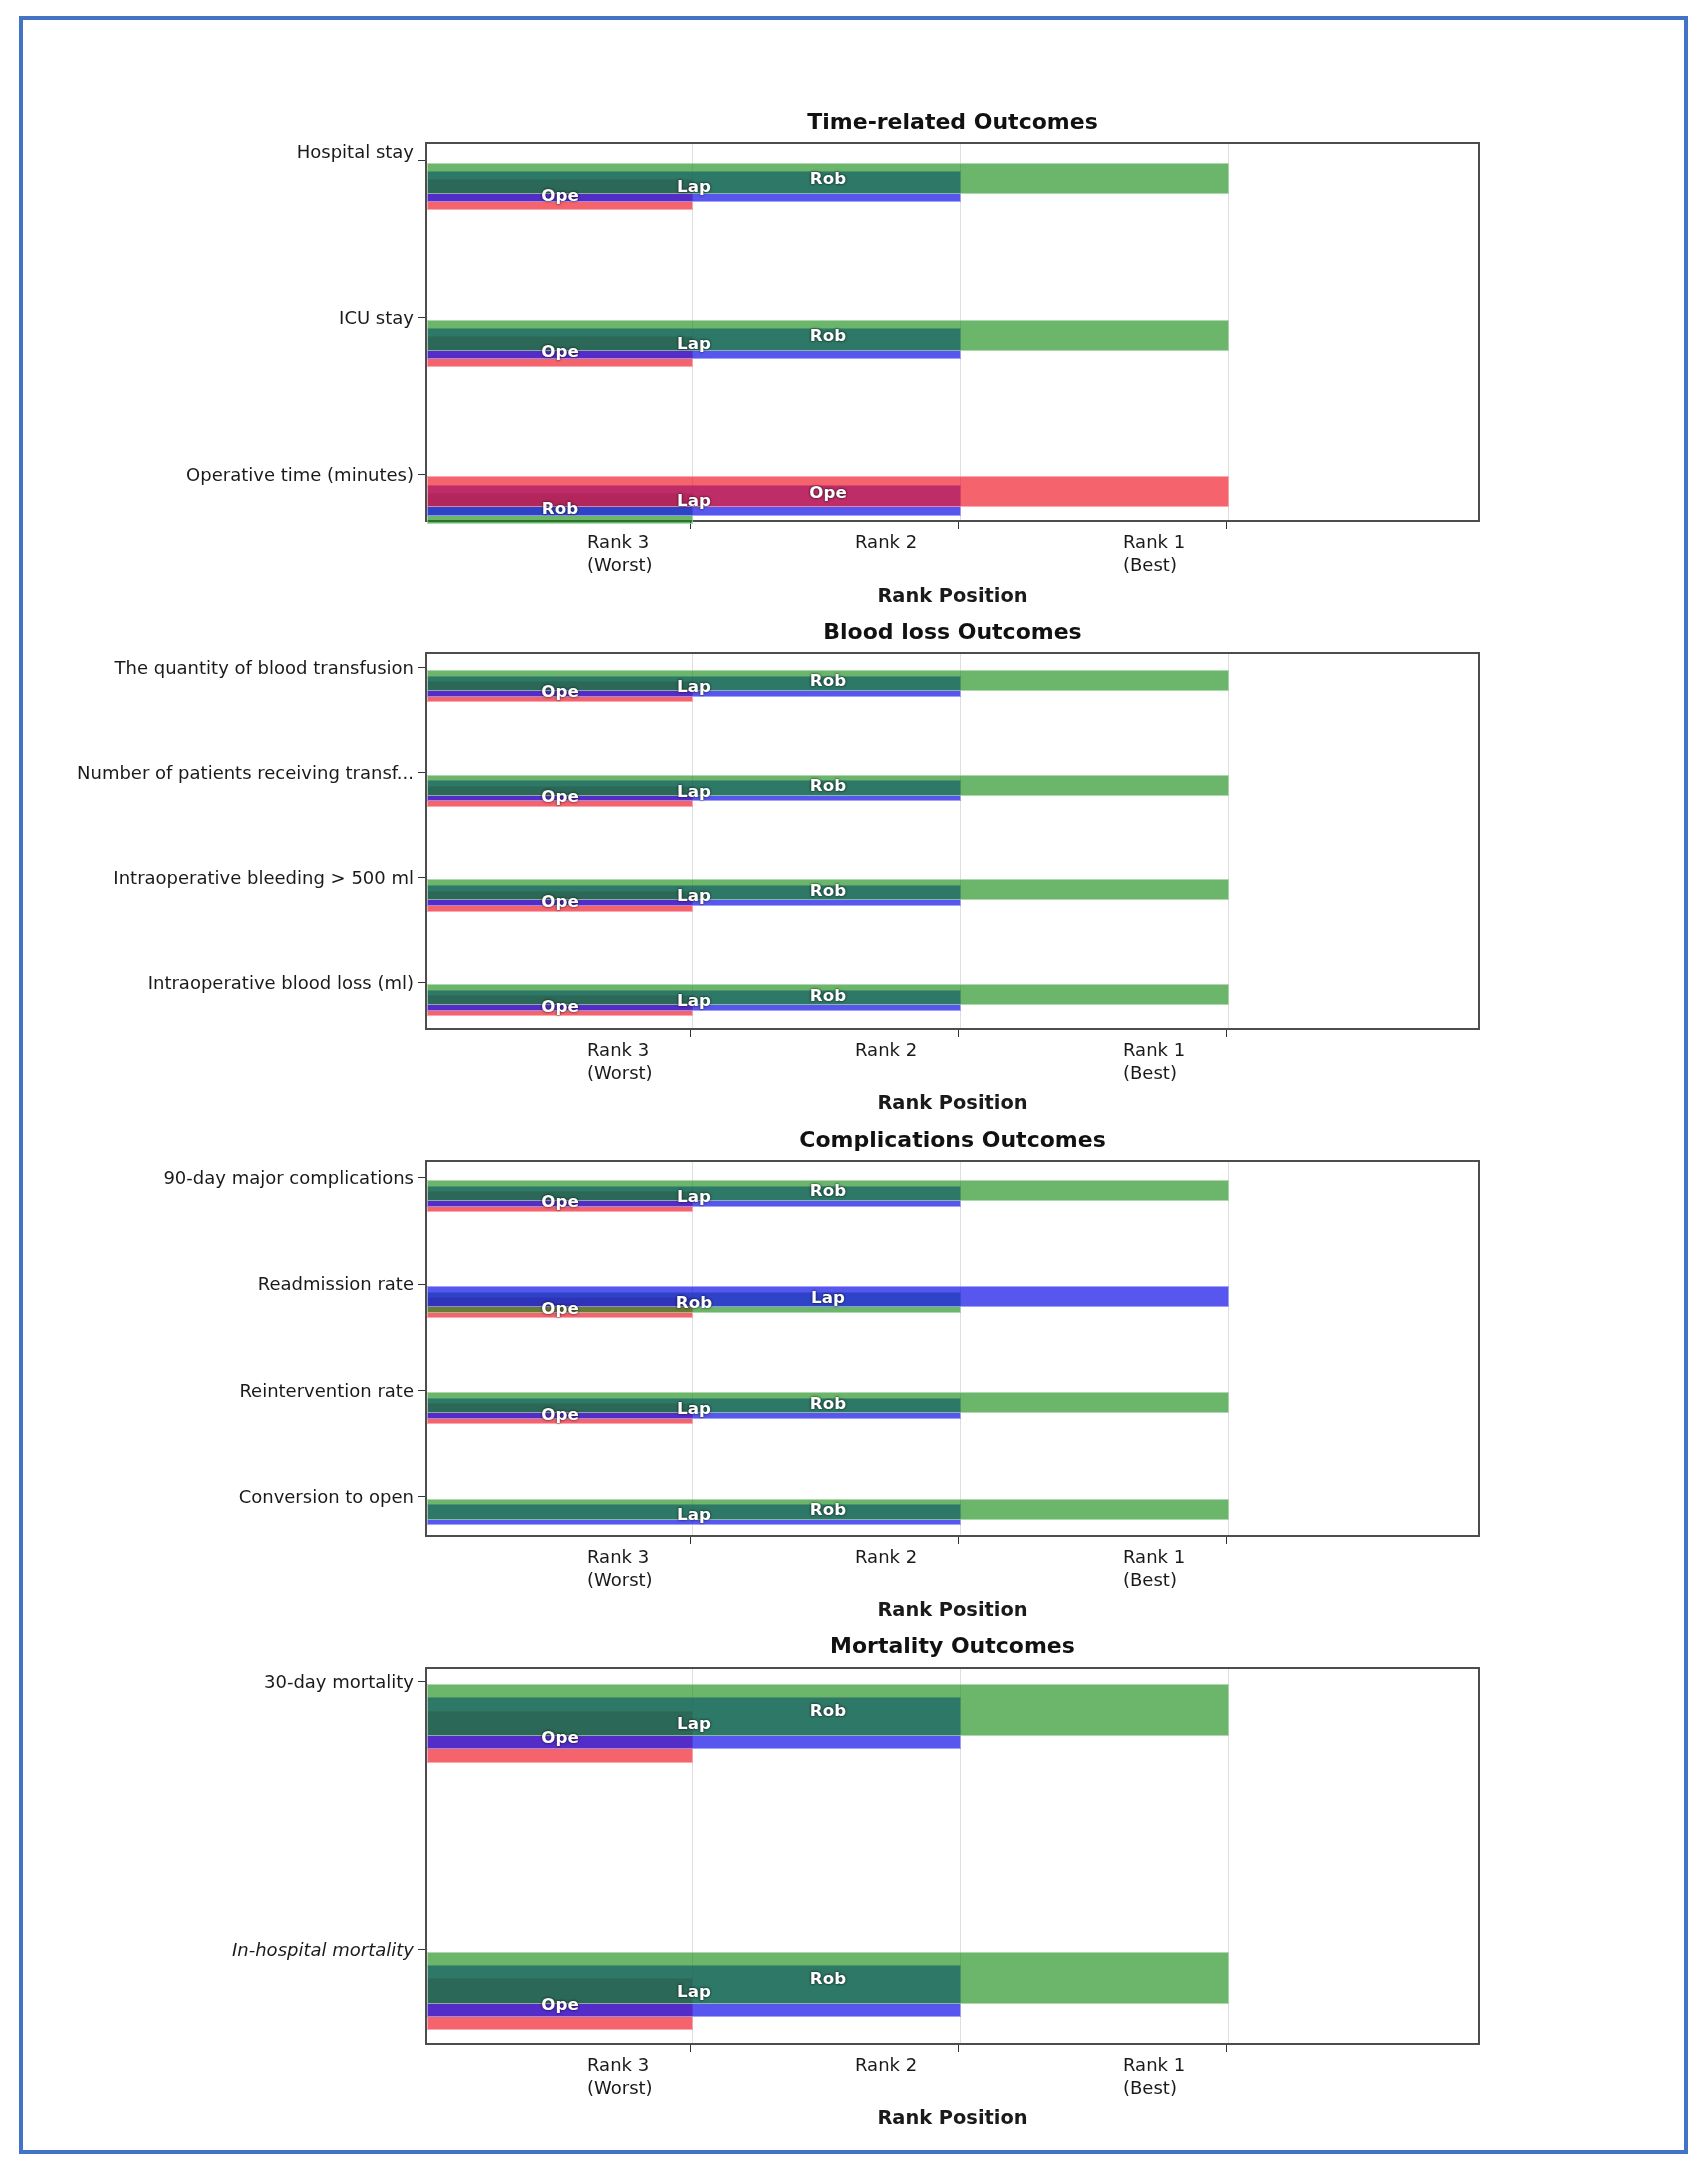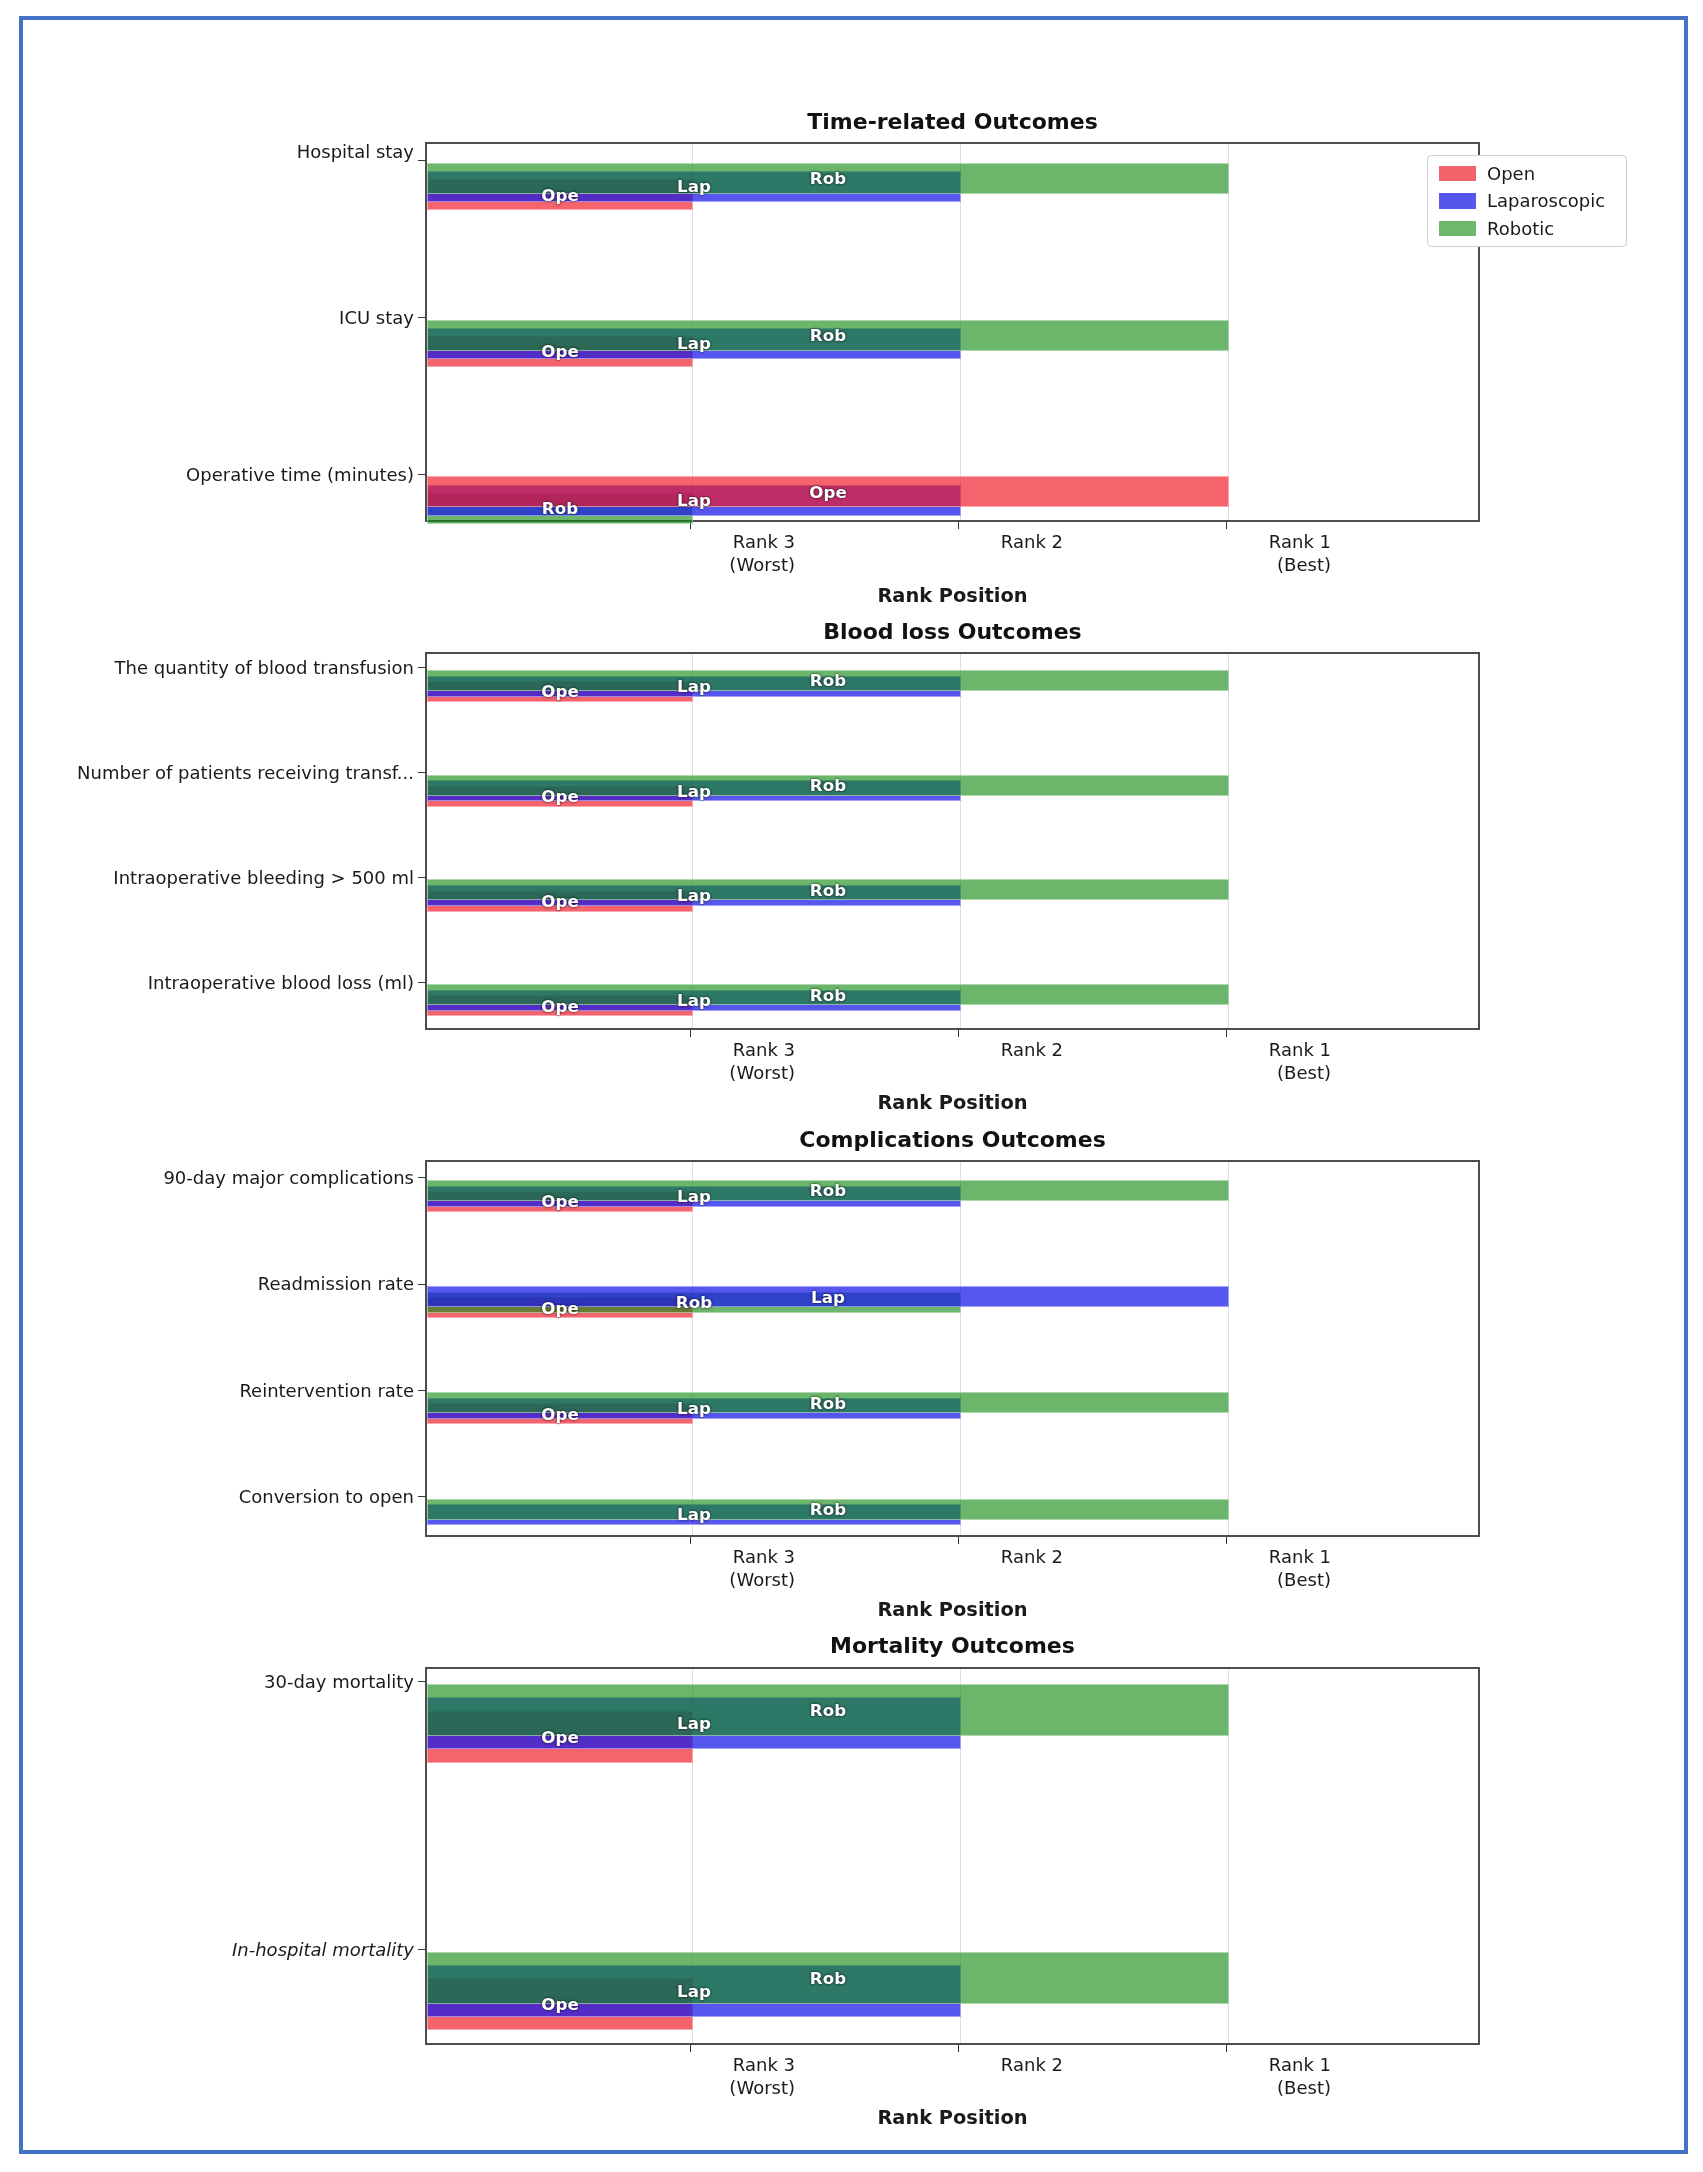--- a/index.html
+++ b/index.html
@@ -13,21 +13,21 @@
   .axes{position:absolute;border:2.1px solid #4d4d4d;background:#ffffff;box-sizing:border-box;}
   .gridline{position:absolute;top:0;bottom:0;width:1.4px;background:#dedede;}
   .bar{position:absolute;left:0;box-sizing:border-box;border:1.4px solid rgba(255,255,255,0.45);}
   .bar-label{position:absolute;text-align:center;font-weight:bold;font-size:16.7px;color:#ffffff;
        z-index:6;pointer-events:none;line-height:22px;height:22px;
        text-shadow:0 0 2.8px rgba(0,0,0,0.65),0 0 1.4px rgba(0,0,0,0.5);}
   .cat-label{position:absolute;text-align:right;font-size:18px;line-height:23.6px;height:23.6px;
        white-space:nowrap;}
   .ytick{position:absolute;width:7px;height:1.4px;background:#333;}
   .xtick{position:absolute;width:1.4px;height:7px;background:#333;}
-  .xtick-label{position:absolute;text-align:right;font-size:18px;line-height:22px;white-space:pre;}
+  .xtick-label{position:absolute;text-align:left;font-size:18px;line-height:22px;white-space:pre;}
   .xaxis-label{position:absolute;text-align:center;font-size:19.4px;font-weight:bold;}
   .legend{position:absolute;background:#ffffff;border:1.4px solid #cfcfcf;border-radius:4.2px;
        z-index:10;display:flex;flex-direction:column;justify-content:space-around;
        padding:4.2px 0 4.2px 11px;box-sizing:border-box;}
   .legend-entry{display:flex;align-items:center;gap:11px;}
   .legend-swatch{width:37px;height:15.3px;flex:0 0 37px;}
   .legend-label{font-size:18px;color:#1a1a1a;white-space:nowrap;}
 </style>
 </head>
 <body>
@@ -193,28 +193,14 @@
       <div class="xtick-label" style="left: 587px; width: 208px; top: 2054px;">Rank 3</div>
       <div class="xtick-label" style="left: 587px; width: 208px; top: 2077px;">(Worst)</div>
       <div class="xtick" style="left: 958px; top: 2045px;"></div>
       <div class="xtick-label" style="left: 855px; width: 208px; top: 2054px;">Rank 2</div>
       <div class="xtick" style="left: 1226px; top: 2045px;"></div>
       <div class="xtick-label" style="left: 1123px; width: 208px; top: 2054px;">Rank 1</div>
       <div class="xtick-label" style="left: 1123px; width: 208px; top: 2077px;">(Best)</div>
       <div class="xaxis-label" style="left: 425px; width: 1055px; top: 2106px;">Rank Position</div>
     </div>
   <div class="page-border"></div>
-<div class="legend" style="left: 1427px; top: 155px; width: 200px; height: 92px;">
-      <div class="legend-entry">
-        <div class="legend-swatch" style="background: rgb(244, 98, 108);"></div>
-        <div class="legend-label">Open</div>
-      </div>
-      <div class="legend-entry">
-        <div class="legend-swatch" style="background: rgb(86, 86, 235);"></div>
-        <div class="legend-label">Laparoscopic</div>
-      </div>
-      <div class="legend-entry">
-        <div class="legend-swatch" style="background: rgb(109, 184, 109);"></div>
-        <div class="legend-label">Robotic</div>
-      </div>
-    </div>
   </div>
 
 
 </body></html>

